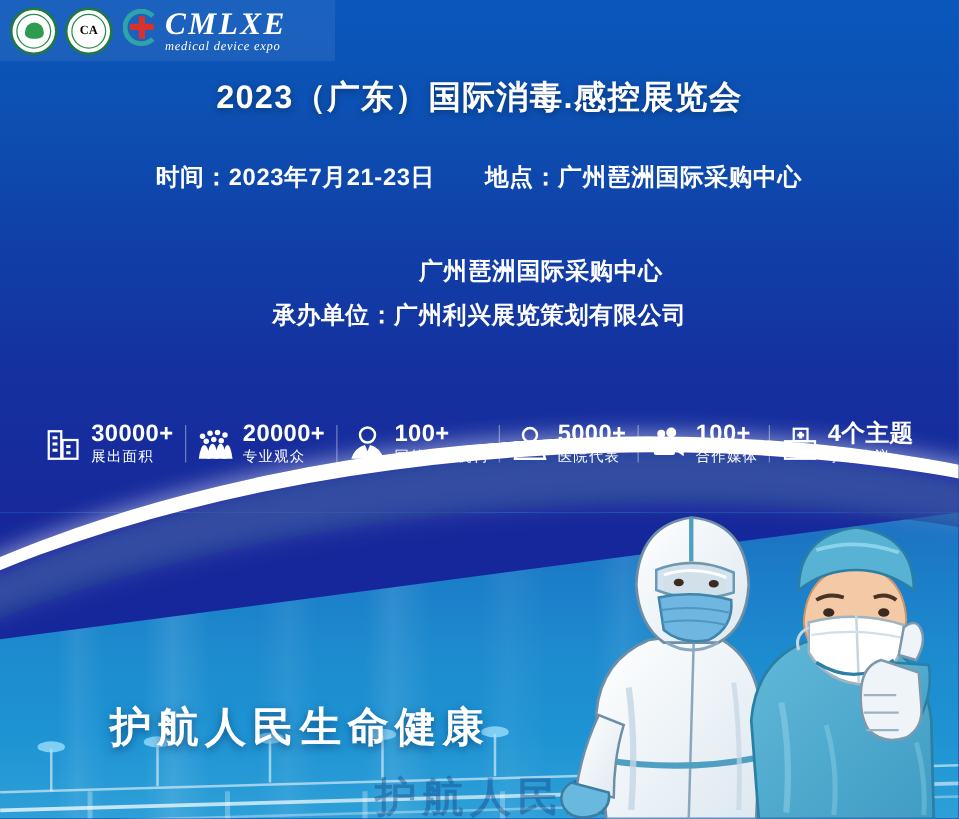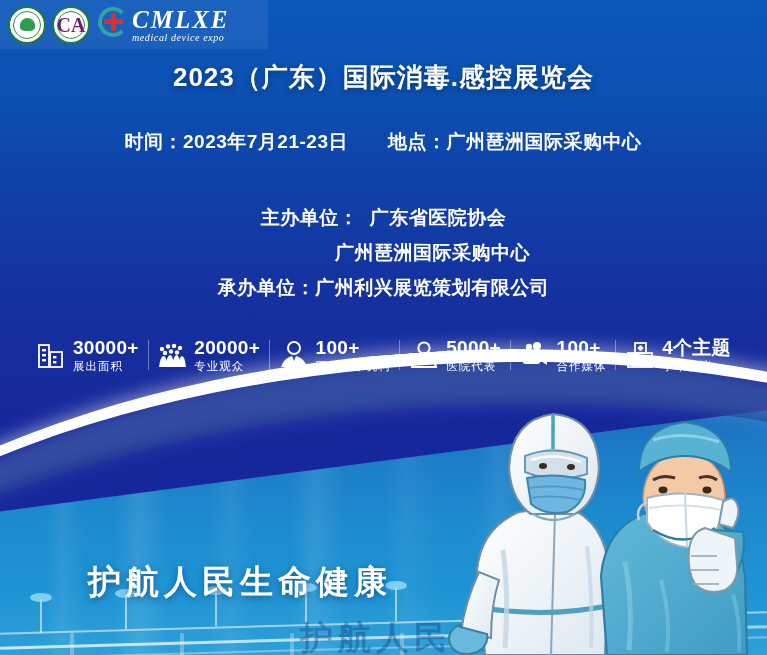--- a/index.html
+++ b/index.html
@@ -79,21 +79,21 @@
     background:rgba(255,255,255,.07);
     display:flex;align-items:center;gap:6px;padding-left:8px;box-sizing:border-box;
   }
   .circ-logo{width:38px;height:38px;border-radius:50%;position:relative;flex:0 0 auto;
              background:#ffffff;border:2px solid #1f7a3d;box-sizing:border-box;
              display:flex;align-items:center;justify-content:center;overflow:hidden;}
   .circ-logo.two{border-color:#1f7a3d;}
   .circ-logo .ring{position:absolute;inset:3px;border-radius:50%;border:1px solid #2b8b4c;}
   .circ-logo .leaf{width:15px;height:13px;background:#2f9b4f;
                    border-radius:60% 60% 45% 45%/70% 70% 35% 35%;}
-  .circ-logo .ca{font-family:"Liberation Serif",serif;font-size:20px;font-weight:700;color:#701a75;line-height:1;}
+  .circ-logo .ca{font-family:"Liberation Serif",serif;font-size:10px;font-weight:700;color:#000000;line-height:1;}
   .cmlxe{display:flex;gap:4px;margin-left:2px;}
   .g-mark{width:30px;height:30px;position:relative;}
   .g-mark .gring{position:absolute;inset:0;border:4px solid #2fa3a8;border-radius:50%;
                  border-right-color:transparent;}
   .g-mark .cross-v{position:absolute;left:13px;top:6px;width:5px;height:18px;background:#d8322e;}
   .g-mark .cross-h{position:absolute;left:6px;top:12px;width:19px;height:5px;background:#d8322e;}
   .cmlxe-text{line-height:1;}
   .cmlxe-text .big{font-family:"Liberation Serif",serif;font-weight:700;font-style:italic;
                    font-size:25px;color:#ffffff;letter-spacing:2px;display:block;}
   .cmlxe-text .small{font-family:"Liberation Serif",serif;font-style:italic;font-size:10px;
@@ -277,21 +277,20 @@
     </div>
   </div>
 
   <div class="title">2023（广东）国际消毒.感控展览会</div>
 
   <div class="subline">
     <span>时间：</span><span>2023年7月21-23日</span><span class="gap"></span><span>地点：</span><span>广州琶洲国际采购中心</span>
   </div>
 
   <div class="orgs">
-    <div class="row">主办单位：  广东省医院协会</div>
     <div class="row">                 广州琶洲国际采购中心</div>
     <div class="row">承办单位：广州利兴展览策划有限公司</div>
   </div>
 
   <div class="stats">
 
     <div class="stat">
       <svg class="ico" viewBox="0 0 30 30">
         <rect x="3" y="5" width="10" height="22" fill="none" stroke="#fff" stroke-width="1.8"></rect>
         <rect x="14" y="12" width="12" height="15" fill="none" stroke="#fff" stroke-width="1.8"></rect>

